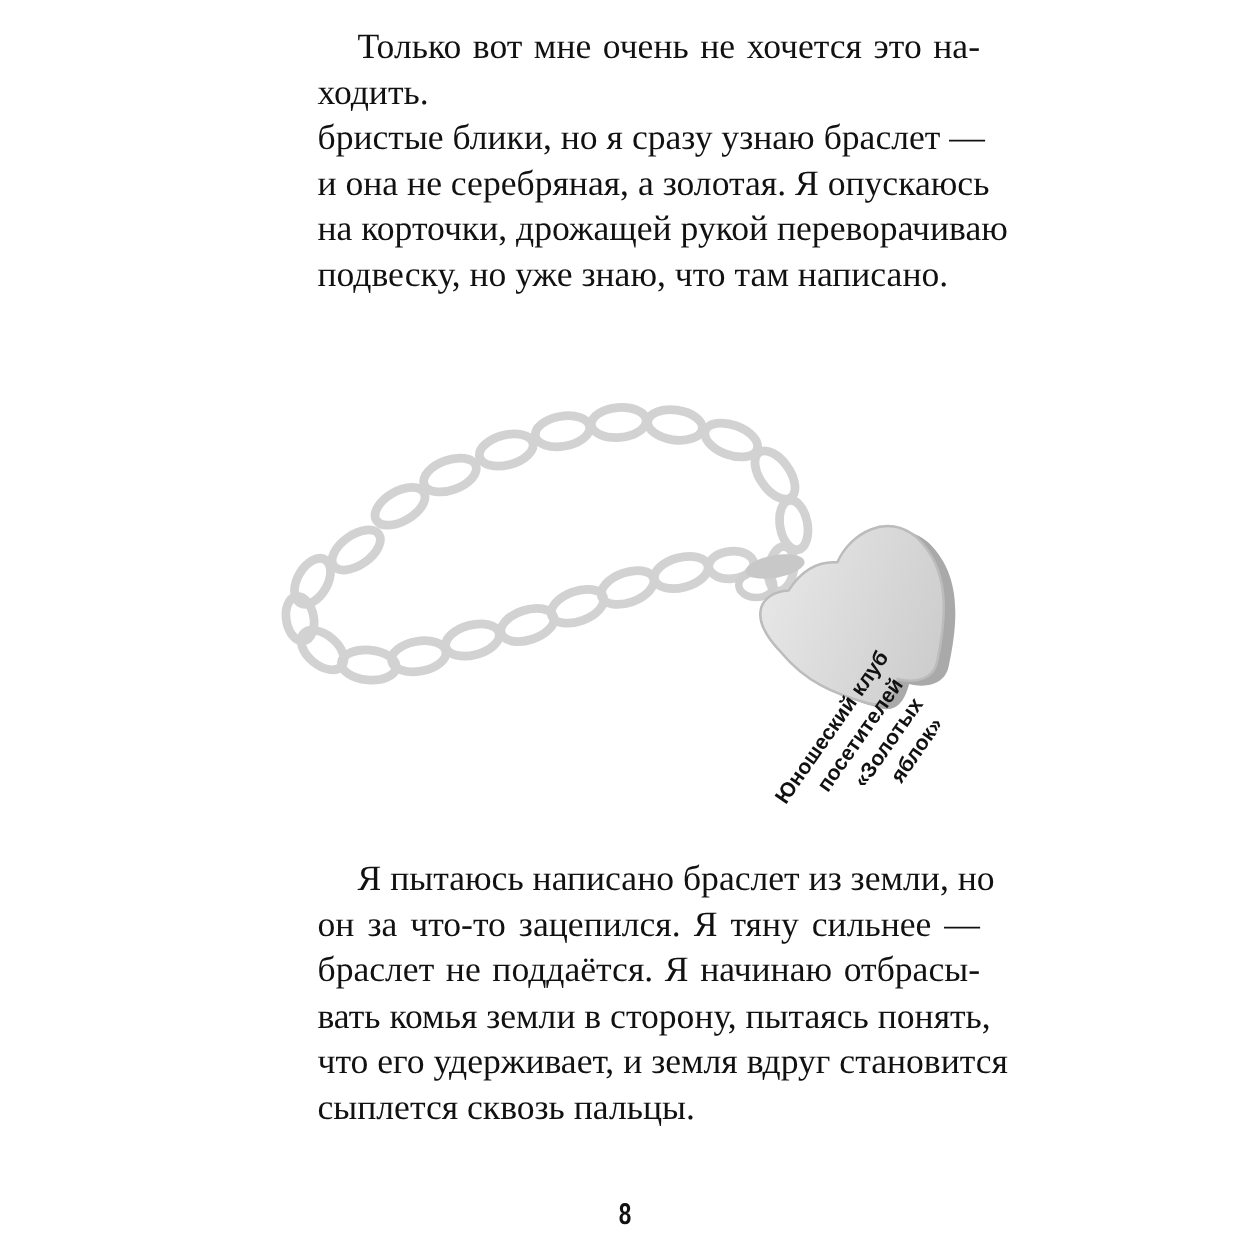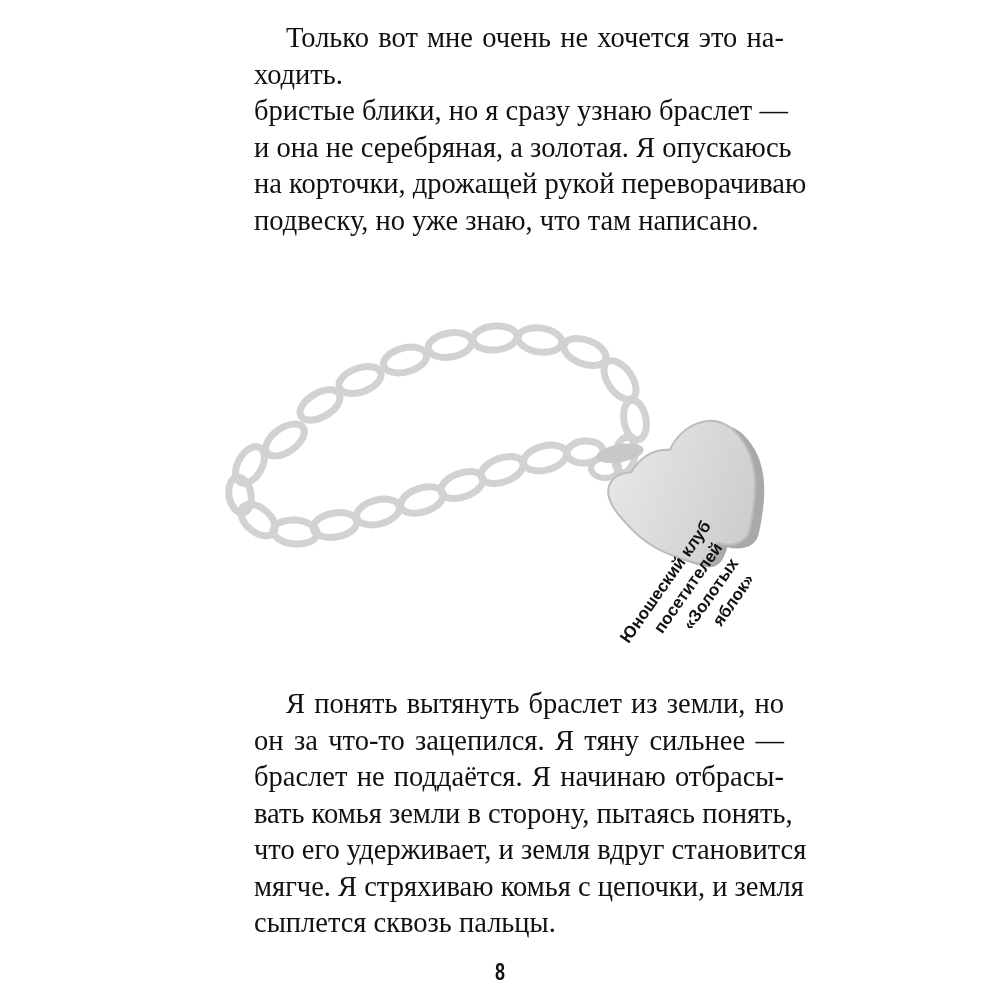--- a/index.html
+++ b/index.html
@@ -95,24 +95,23 @@
         <text class="pendant-text" x="0" y="0" text-anchor="middle">Юношеский клуб</text>
         <text class="pendant-text" x="8" y="22" text-anchor="middle">посетителей</text>
         <text class="pendant-text" x="16" y="44" text-anchor="middle">«Золотых</text>
         <text class="pendant-text" x="24" y="66" text-anchor="middle">яблок»</text>
       </g>
     </svg>
   </div>
 
   <div class="text-block" id="block-bottom">
     <div>
-      <span class="line indent">Я понять вытянуть браслет из земли, но</span>
+      <span class="line indent">Я пытаюсь написано браслет из земли, но</span>
       <span class="line">он за что-то зацепился. Я тяну сильнее —</span>
       <span class="line">браслет не поддаётся. Я начинаю отбрасы-</span>
       <span class="line">вать комья земли в сторону, пытаясь понять,</span>
       <span class="line">что его удерживает, и земля вдруг становится</span>
-      <span class="line">мягче. Я стряхиваю комья с цепочки, и земля</span>
       <span class="line last">сыплется сквозь пальцы.</span>
     </div>
   </div>
 
   <div class="page-number">8</div>
 </div>
 
 </body></html>

